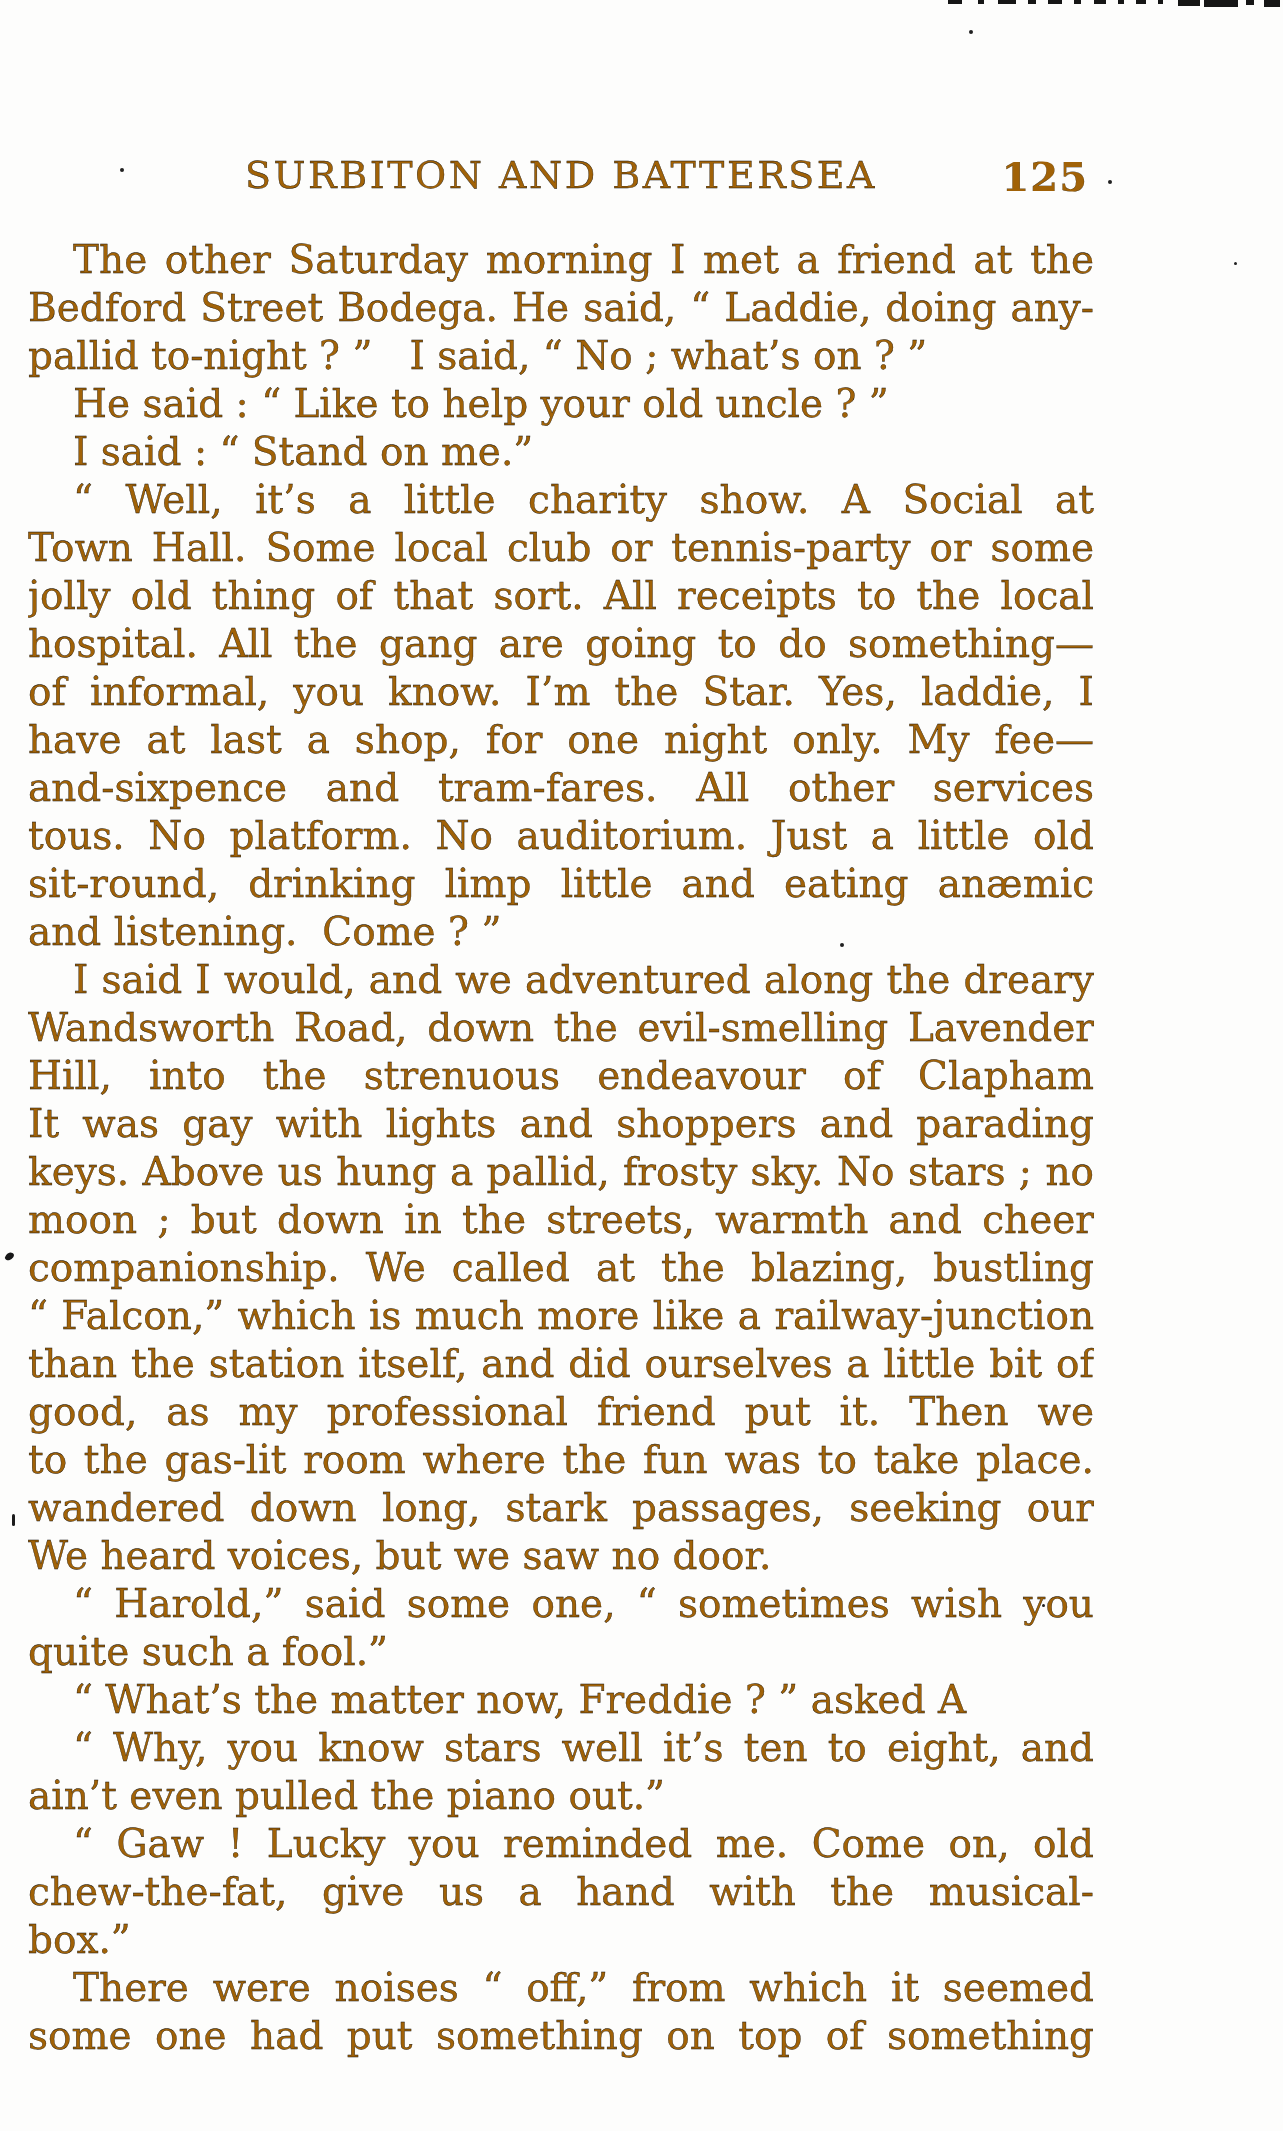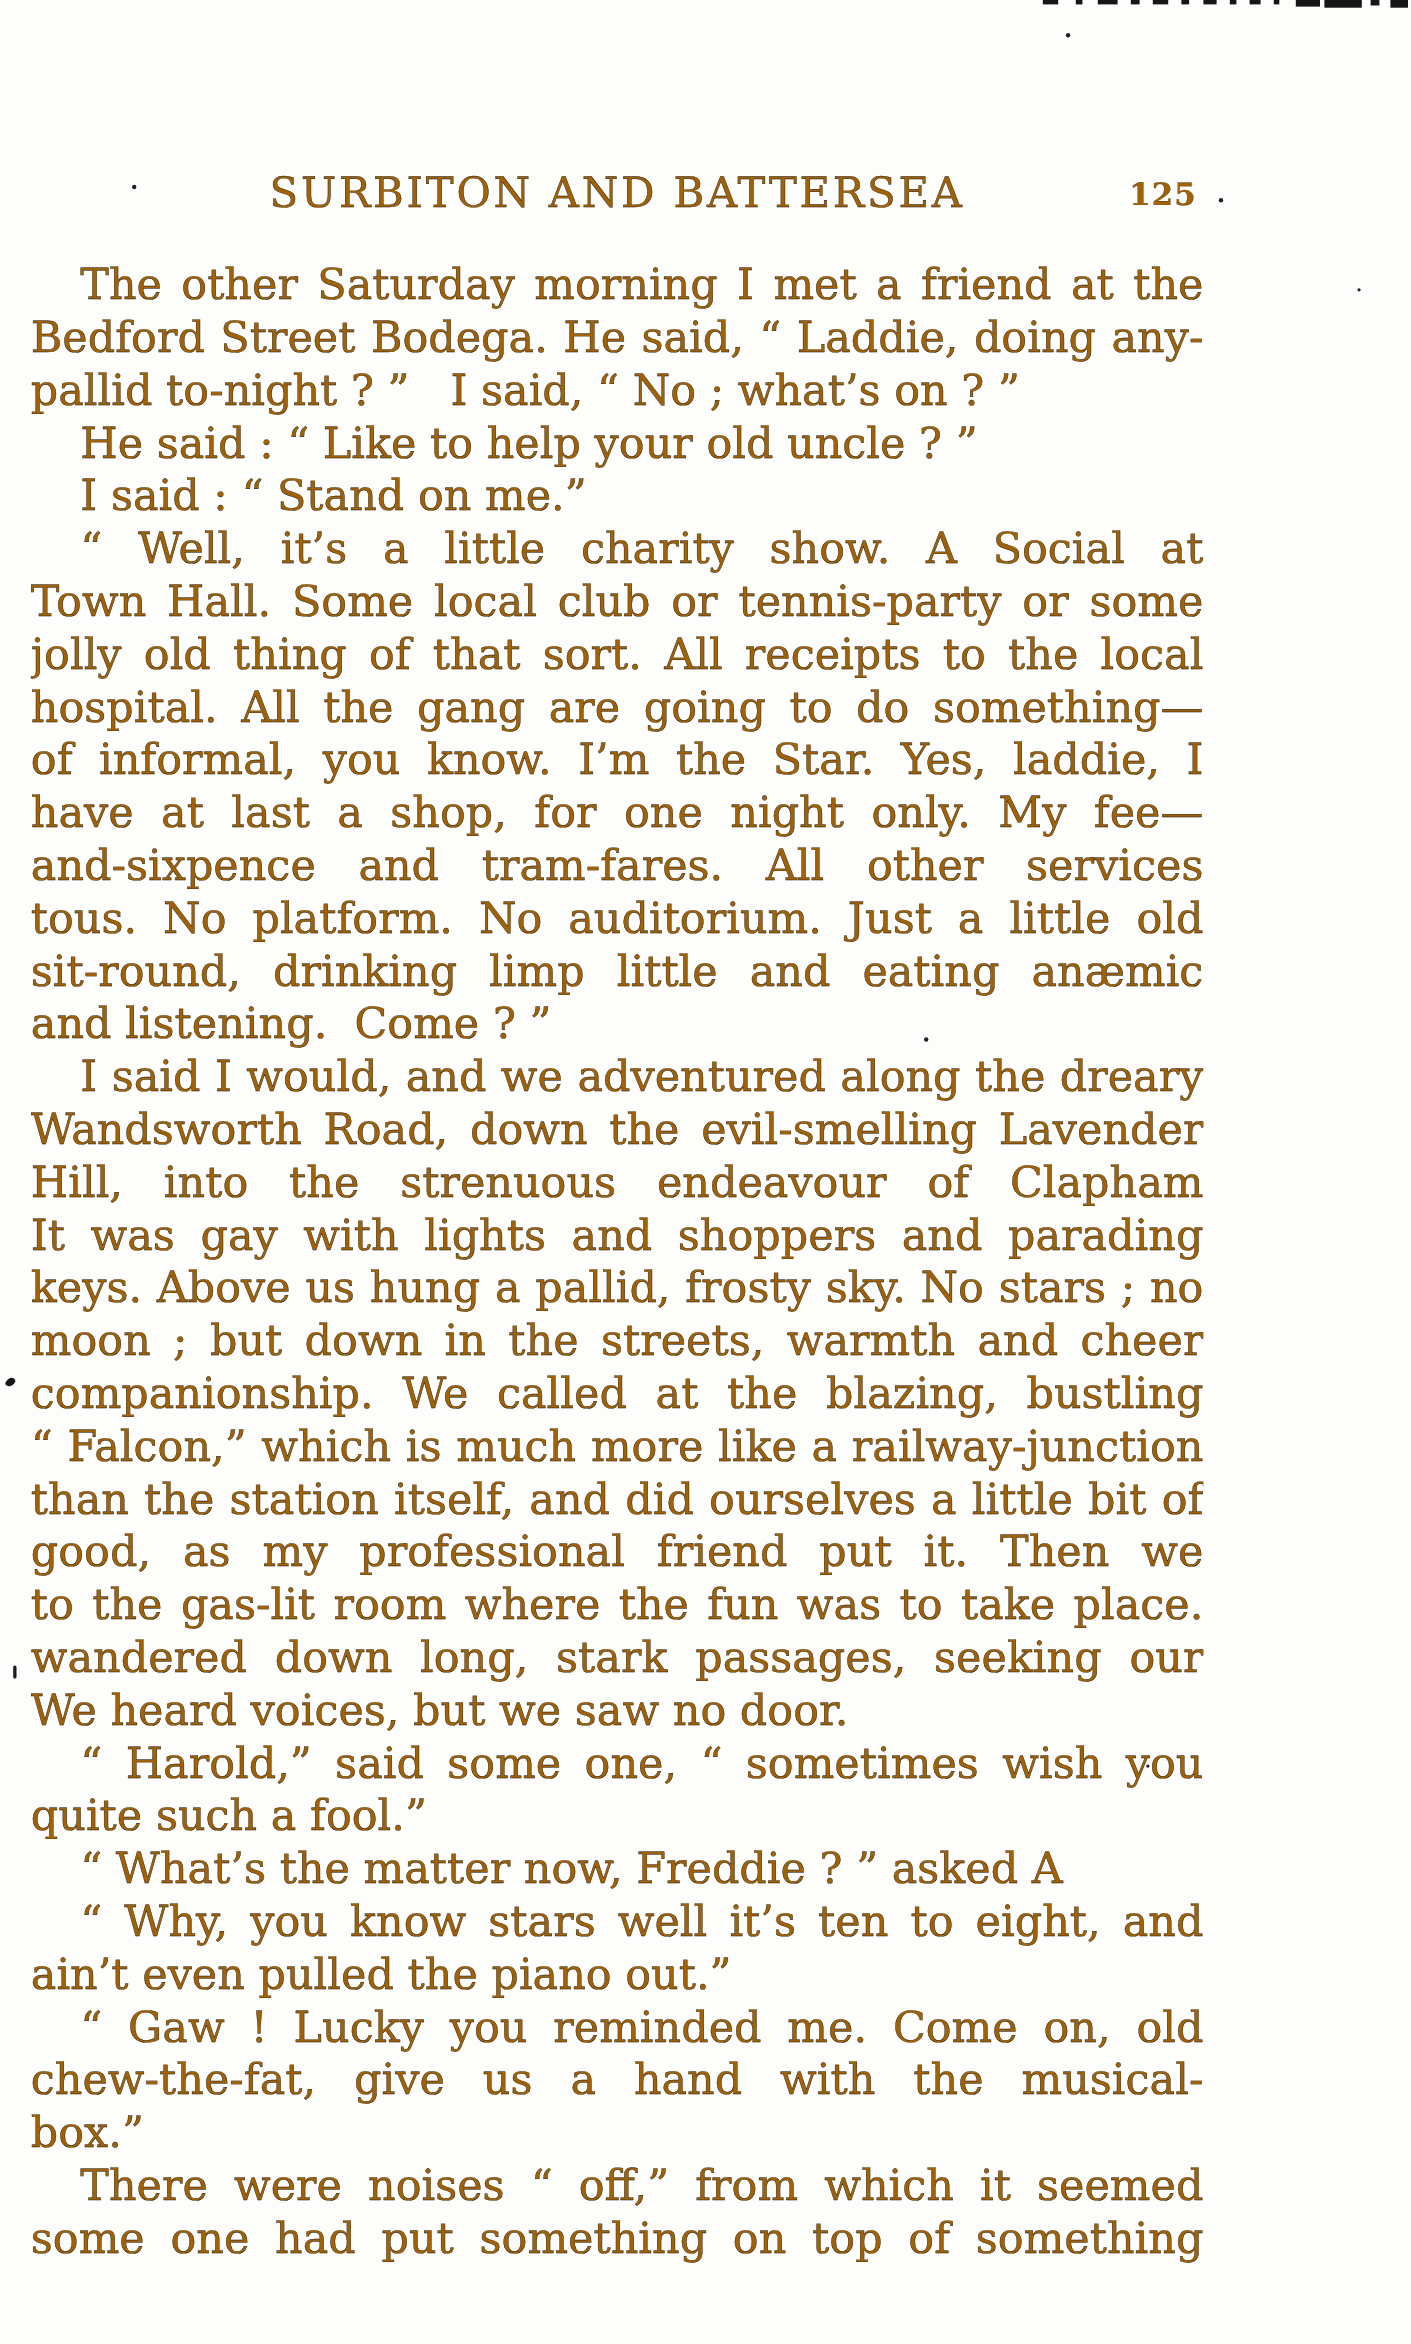--- a/index.html
+++ b/index.html
@@ -29,21 +29,21 @@
     line-height: 50px;
     text-align: center;
     font-size: 38px;
     letter-spacing: 2.5px;
     white-space: nowrap;
   }
   .pagenum {
     position: absolute;
     right: 6px;
     top: 2px;
-    font-size: 28px;
+    font-size: 40px;
     letter-spacing: 1px;
     font-weight: bold;
     -webkit-text-stroke: 0.2px #0e0e0e;
   }
   .body-text { margin-top: 36px; }
   .para { margin: 0; }
   .line {
     height: 48px;
     line-height: 48px;
     font-size: 39px;

